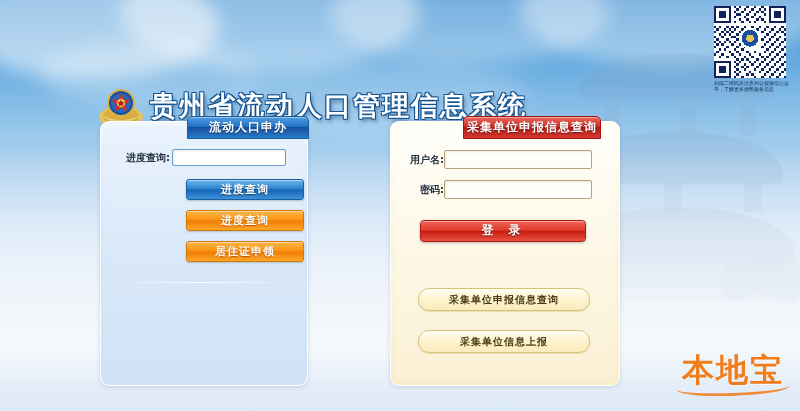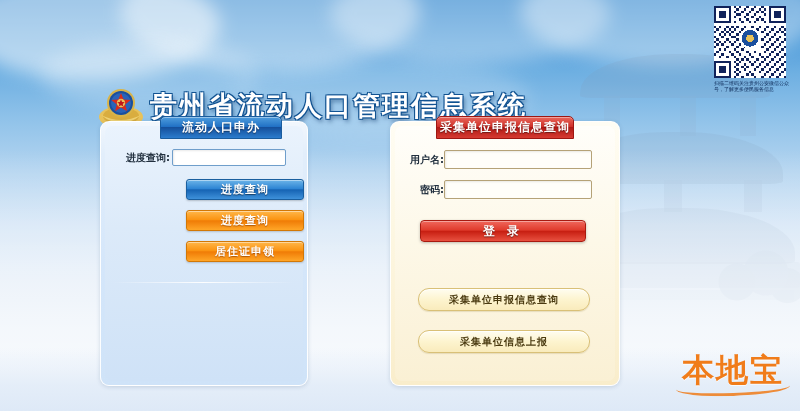--- a/index.html
+++ b/index.html
@@ -113,20 +113,21 @@
     background:linear-gradient(to bottom,#fffefa 0%,#fdf8e8 45%,#faf0d4 100%);
   }
 
   
   .tab{
     position:absolute;height:21px;line-height:21px;text-align:center;
     font-size:12px;font-weight:bold;color:#ffffff;letter-spacing:1px;
     border-radius:5px 5px 0 0;
     text-shadow:0 1px 1px rgba(0,0,0,.45);
     box-shadow:inset 0 1px 0 rgba(255,255,255,.4);
+    margin-left:27px;
   }
   .tab-blue{
     left:160px;top:116px;width:120px;
     background:linear-gradient(to bottom,#4f9ede 0%,#1f6fc4 48%,#15509c 50%,#2b7ccd 100%);
     border:1px solid #1a5c9e;
   }
   .tab-red{
     left:436px;top:116px;width:136px;
     background:linear-gradient(to bottom,#e8685c 0%,#cf2d26 48%,#b01a16 50%,#d63a31 100%);
     border:1px solid #9e1712;
@@ -176,20 +177,21 @@
   }
   .btn-orange.o1{top:210px;}
   .btn-orange.o2{top:241px;}
   .btn-red{
     left:420px;top:220px;width:164px;height:20px;line-height:20px;
     color:#ffffff;font-size:12px;letter-spacing:4px;
     text-shadow:0 1px 1px rgba(0,0,0,.5);
     background:linear-gradient(to bottom,#f0685c 0%,#e03b2c 45%,#c81f12 52%,#e8503f 100%);
     border:1px solid #a81a10;border-radius:4px;
     box-shadow:inset 0 1px 0 rgba(255,255,255,.4),0 1px 3px rgba(0,0,0,.25);
+    font-family:Liberation Mono, monospace;
   }
   .btn-yellow{
     left:418px;width:170px;height:21px;line-height:21px;
     color:#4a3a10;font-size:10px;font-weight:bold;letter-spacing:1px;
     background:linear-gradient(to bottom,#fffdf0 0%,#fdf4cf 50%,#f9ebbc 100%);
     border:1px solid #d9c077;border-radius:11px;
     box-shadow:inset 0 1px 0 rgba(255,255,255,.8),0 1px 1px rgba(150,130,60,.2);
   }
   .btn-yellow.y1{top:288px;}
   .btn-yellow.y2{top:330px;}

